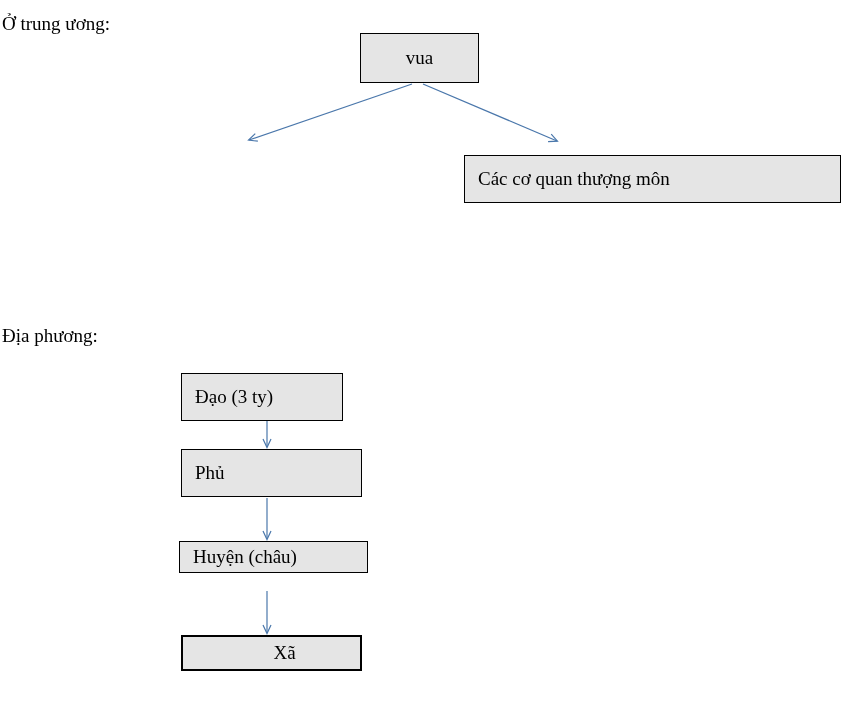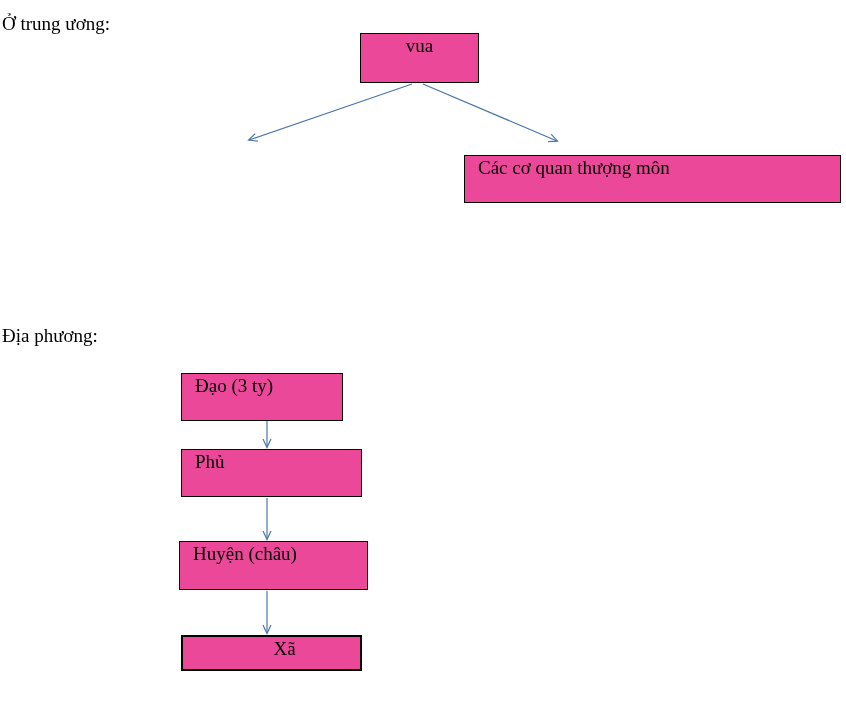--- a/index.html
+++ b/index.html
@@ -29,23 +29,23 @@
     font-size: 19px;
     line-height: 22px;
     color: #000;
     white-space: nowrap;
   }
 
   .node-box {
     position: absolute;
     box-sizing: border-box;
     border: 1px solid #000000;
-    background: #ec4899;
+    background: #e5e5e5;
     display: flex;
-    align-items: flex-start;
+    align-items: center;
     font-size: 19px;
     line-height: 24px;
     color: #000;
   }
   .node-box.center-text {
     justify-content: center;
     text-align: center;
   }
   .node-box.left-text {
     justify-content: flex-start;
@@ -78,21 +78,21 @@
   
   #label-central { left: 2px;  top: 13px; }
   #label-local   { left: 2px;  top: 325px; }
 
   
   #box-vua        { left: 360px; top: 33px;  width: 119px; height: 50px; }
   #box-sixministries { left: 8px;   top: 152px; width: 423px; height: 136px; }
   #box-special    { left: 464px; top: 155px; width: 377px; height: 48px; }
   #box-dao        { left: 181px; top: 373px; width: 162px; height: 48px; }
   #box-phu        { left: 181px; top: 449px; width: 181px; height: 48px; }
-  #box-huyen      { left: 179px; top: 541px; width: 189px; height: 49px; }
+  #box-huyen      { left: 179px; top: 541px; width: 189px; height: 32px; }
   #box-xa         { left: 181px; top: 635px; width: 181px; height: 36px; padding-left: 26px; }
 </style>
 </head>
 <body>
 
 <div id="diagram-root">
 
   <div class="section-label" id="label-central">Ở trung ương:</div>
 
   <div class="section-label" id="label-local">Địa phương:</div>

